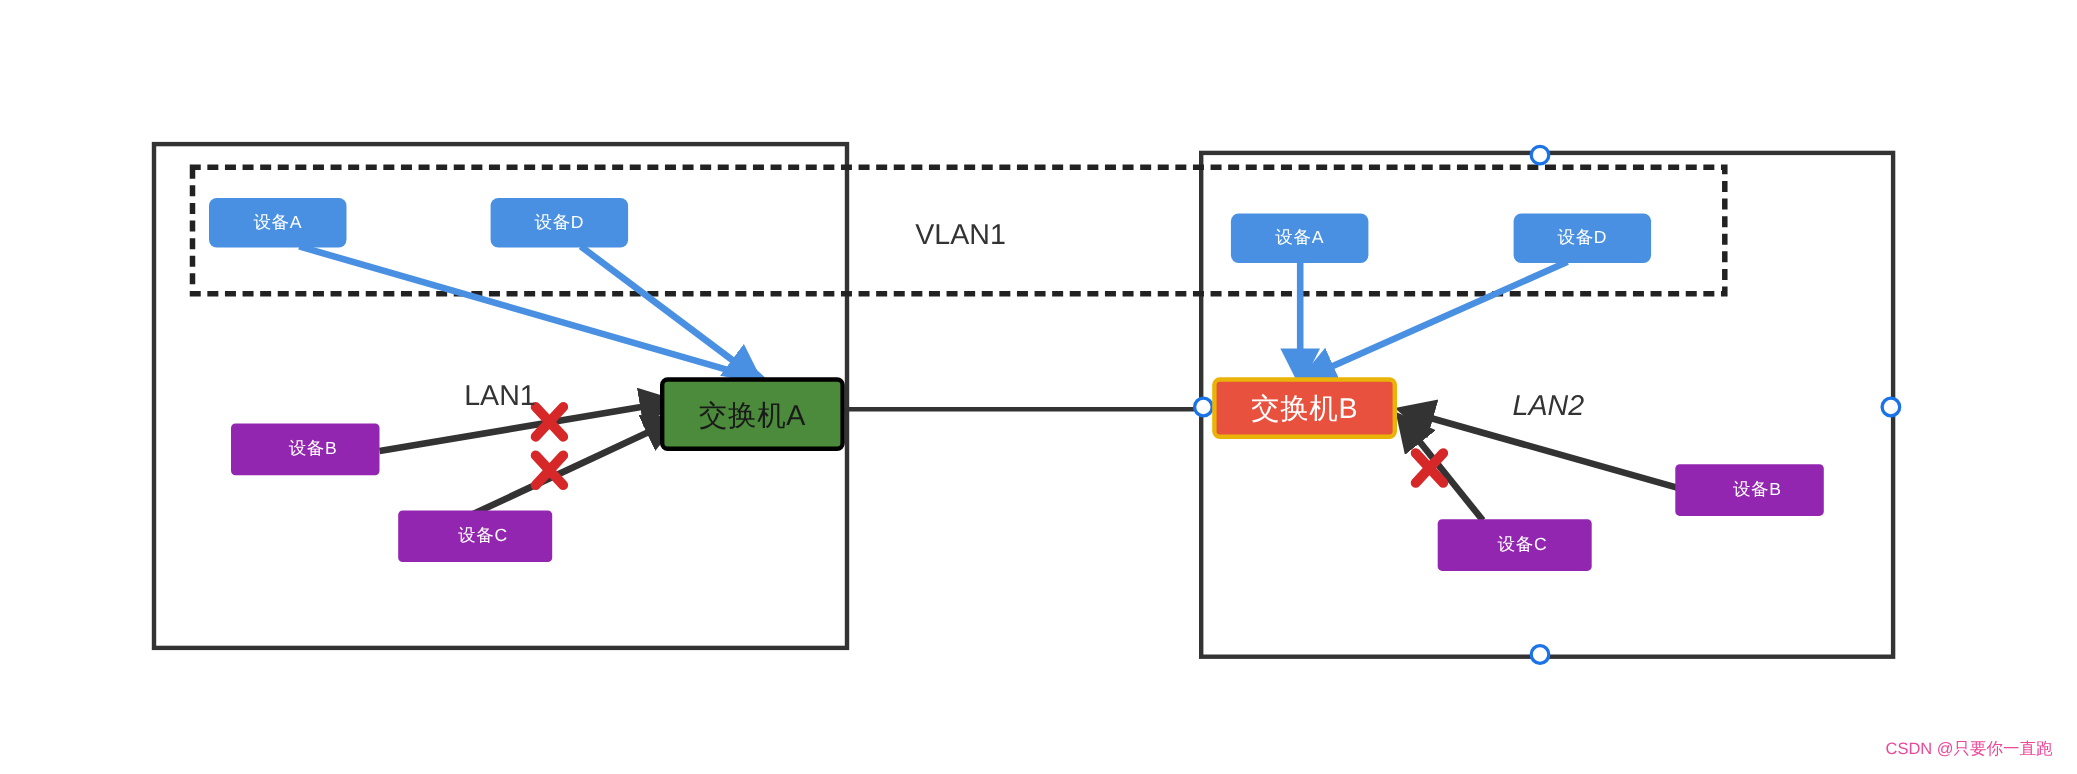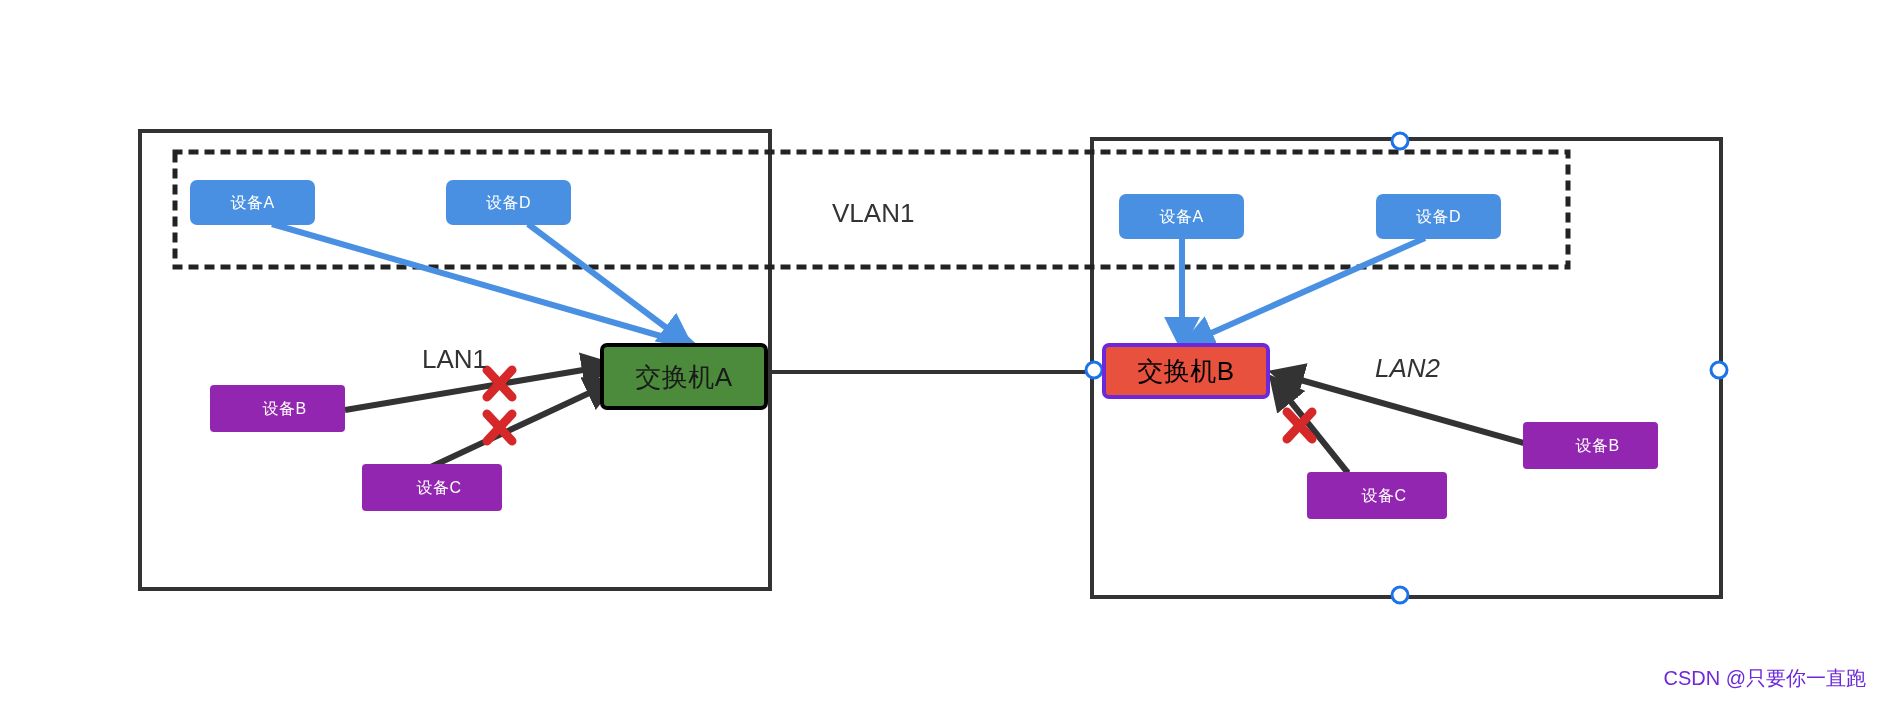--- a/index.html
+++ b/index.html
@@ -51,38 +51,38 @@
   }
   .node-switch-a {
     background: #4b8b3b;
     border: 4px solid #000000;
     border-radius: 7px;
     color: #1a1a1a;
     font-size: 26px;
   }
   .node-switch-b {
     background: #e8513e;
-    border: 4px solid #6d28d9;
+    border: 4px solid #eab308;
     border-radius: 7px;
-    color: #000000;
+    color: #ffffff;
     font-size: 26px;
   }
   .plain-label {
     position: absolute;
     color: #333333;
     font-size: 26px;
     white-space: nowrap;
     line-height: 1;
   }
   .watermark {
     position: absolute;
     right: 22px;
     bottom: 16px;
-    color: #6d28d9;
-    font-size: 20px;
+    color: #ec4899;
+    font-size: 15px;
     white-space: nowrap;
     line-height: 1;
   }
 </style>
 </head>
 <body>
 
 <div id="canvas">
 
   <svg class="svg-layer" viewBox="0 0 1888 704" xmlns="http://www.w3.org/2000/svg">

